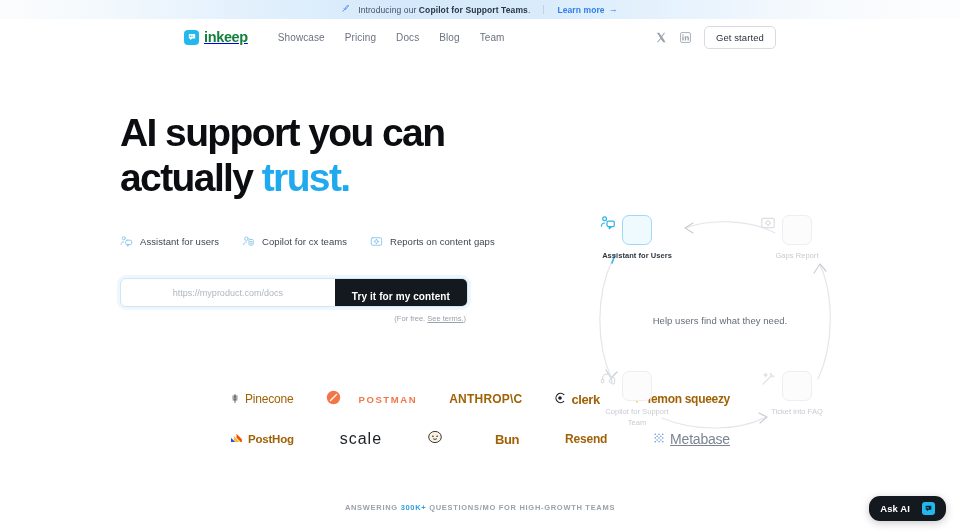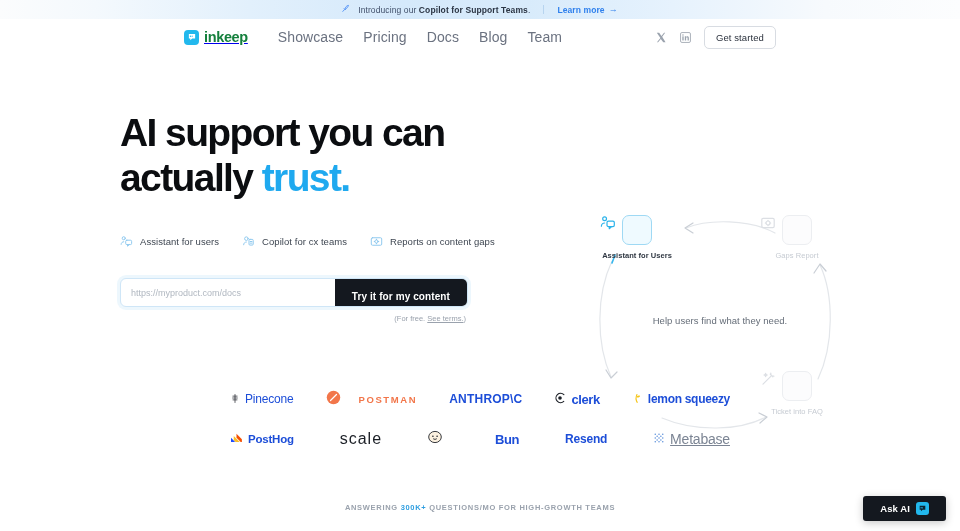--- a/index.html
+++ b/index.html
@@ -53,21 +53,21 @@
   .brand-mark {
     width: 15px; height: 15px; border-radius: 4px;
     background: #22b8ed;
     display: flex; align-items: center; justify-content: center;
   }
   .brand-name {
     font-size: 14.5px; font-weight: 700; color: #15803d; letter-spacing: -0.35px;
   }
   .nav-links { display: flex; align-items: center; gap: 20px; }
   .nav-link {
-    font-size: 14px; color: #6b7280; text-decoration: none; letter-spacing: 0.1px;
+    font-size: 10px; color: #6b7280; text-decoration: none; letter-spacing: 0.1px;
   }
   .nav-right {
     margin-left: auto; display: flex; align-items: center; gap: 13px;
   }
   .nav-icon { color: #9aa2ad; display: flex; align-items: center; }
   .get-started {
     border: 1px solid #d8dce2;
     border-radius: 5px;
     padding: 5px 11px;
     font-size: 9.5px;
@@ -107,20 +107,21 @@
     box-shadow: 0 0 0 3px rgba(190, 225, 247, 0.28);
   }
   .cta-input {
     flex: 1;
     border: 0; outline: none;
     padding: 0 10px;
     font-size: 9px;
     color: #2a313c;
     font-family: inherit;
     background: transparent;
+    text-align: center;
   }
   .cta-input::placeholder { color: #b0b7c0; }
   .cta-button {
     border: 0;
     background: #14181f;
     color: #fff;
     font-size: 10px;
     font-weight: 700;
     padding: 12px 17px;
     cursor: pointer;
@@ -189,21 +190,21 @@
   }
 
   
   .logos { margin-top: 56px; padding: 0 120px; }
   .logo-row {
     display: flex; align-items: center; justify-content: space-between;
     height: 40px;
     padding: 0 110px;
   }
   .logo { display: flex; align-items: center; gap: 5px; white-space: nowrap; }
-  .logo-text { font-size: 12.5px; font-weight: 700; color: #1d4ed8; letter-spacing: -0.2px; }
+  .logo-text { font-size: 12.5px; font-weight: 700; color: #a16207; letter-spacing: -0.2px; }
 
   .logo-pinecone .logo-text { font-weight: 400; font-size: 12px; }
   .logo-postman .logo-text { color: #f2764a; font-size: 9.5px; letter-spacing: 1.6px; font-weight: 700; padding-left: 13px; }
   .logo-anthropic .logo-text { font-size: 12px; letter-spacing: 0.2px; }
   .logo-scale .logo-text { font-weight: 400; font-size: 16px; color: #1b1f26; letter-spacing: 1px; }
   .logo-metabase .logo-text { color: #7b8493; font-weight: 400; font-size: 14px; text-decoration: underline; }
   .logo-resend .logo-text { font-size: 12px; }
   .logo-posthog .logo-text { font-size: 11.5px; }
   .logo-bun .logo-text { font-size: 13px; letter-spacing: -0.3px; margin-left: 48px; }
   .logo-clerk .logo-text { font-size: 13px; letter-spacing: -0.4px; }
@@ -219,23 +220,23 @@
     font-weight: 600;
   }
   .footnote .hl { color: #2f9ee0; font-weight: 700; }
 
   
   .ask-ai {
     position: absolute;
     right: 14px; bottom: 10px;
     height: 25px;
     background: #14181f;
-    border-radius: 3px;
-    display: flex; align-items: center; gap: 6px;
-    padding: 0 17px;
+    border-radius: 11px;
+    display: flex; align-items: center; gap: 12px;
+    padding: 0 11px;
     cursor: pointer;
     box-shadow: 0 2px 8px rgba(0,0,0,0.22);
   }
   .ask-ai-label { color: #fff; font-size: 9.5px; font-weight: 700; letter-spacing: 0.1px; }
   .ask-ai-mark {
     width: 13px; height: 13px; border-radius: 3px; background: #22b8ed;
     display: flex; align-items: center; justify-content: center;
   }
 </style>
 </head>
@@ -384,20 +385,31 @@
         <div class="node-box">
           <svg width="16" height="16" viewBox="0 0 16 16" fill="none" stroke="currentColor" stroke-width="1.2" stroke-linecap="round" stroke-linejoin="round">
             <rect x="1.8" y="3.4" width="12.4" height="9.2" rx="1.3"></rect>
             <circle cx="8" cy="8" r="2"></circle>
             <path d="M8 5.3v.6M8 10.1v.6M5.3 8h.6M10.1 8h.6"></path>
           </svg>
         </div>
         <div class="node-label">Gaps Report</div>
       </div>
 
+      <div class="node node-copilot">
+        <div class="node-box">
+          <svg width="16" height="16" viewBox="0 0 16 16" fill="none" stroke="currentColor" stroke-width="1.2" stroke-linecap="round" stroke-linejoin="round">
+            <path d="M2.6 8.6V7.2a4 4 0 0 1 8 0v1.4"></path>
+            <rect x="1.4" y="8.2" width="2.4" height="3.4" rx="1.1"></rect>
+            <rect x="9.4" y="8.2" width="2.4" height="3.4" rx="1.1"></rect>
+            <rect x="11.6" y="6.6" width="3" height="6.2" rx="1"></rect>
+          </svg>
+        </div>
+        <div class="node-label">Copilot for Support Team</div>
+      </div>
 
       <div class="node node-ticket">
         <div class="node-box">
           <svg width="16" height="16" viewBox="0 0 16 16" fill="none" stroke="currentColor" stroke-width="1.2" stroke-linecap="round" stroke-linejoin="round">
             <path d="M3 13.2 L10.8 5.4"></path>
             <path d="M10.2 3.2 L12.8 5.8"></path>
             <path d="M10.8 2.1v1.6M13.9 5.2h-1.6M5.6 2.4l.5 1.1 1.1.5-1.1.5-.5 1.1-.5-1.1-1.1-.5 1.1-.5z"></path>
           </svg>
         </div>
         <div class="node-label">Ticket into FAQ</div>

